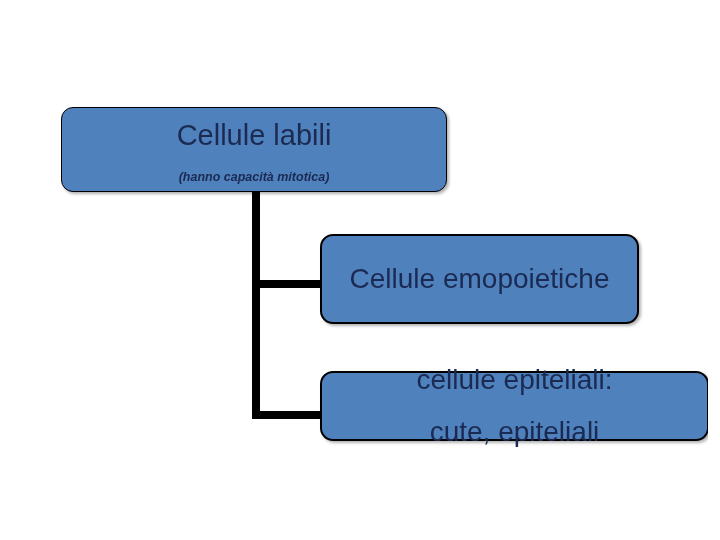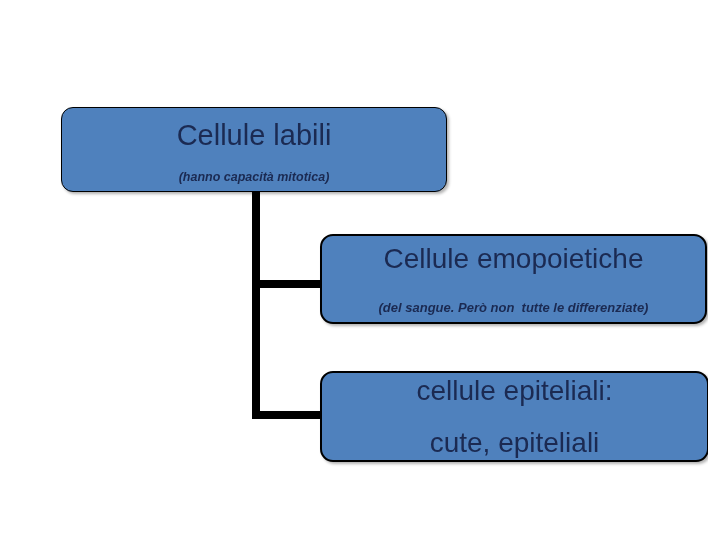--- a/index.html
+++ b/index.html
@@ -37,22 +37,22 @@
     border-radius: 13px;
     box-shadow: 2px 2px 3px rgba(0,0,0,0.30);
     color: var(--node-text, #1b2a52);
     display: flex;
     flex-direction: column;
     align-items: center;
     justify-content: center;
     text-align: center;
   }
   .node-root     { left: 37px;  top: 83px;  width: 386px; height: 85px; border-width: 1.5px; border-radius: 12px; padding-top: 8px; }
-  .node-child1   { left: 296px; top: 210px; width: 387px; height: 90px; padding-top: 4px; text-align: center; }
-  .node-child2   { left: 296px; top: 347px; width: 389px; height: 91px; }
+  .node-child1   { left: 296px; top: 210px; width: 319px; height: 90px; padding-top: 4px; text-align: center; }
+  .node-child2   { left: 296px; top: 347px; width: 389px; height: 70px; }
   .node-title {
     font-size: 28px;
     line-height: 1.15;
     letter-spacing: 0px;
     white-space: pre-wrap;
   }
   .node-root .node-title { font-size: 29px; }
   .node-subtitle {
     font-size: 12.5px;
     font-weight: bold;
@@ -72,21 +72,20 @@
   <div class="connector branch1"></div>
   <div class="connector branch2"></div>
 
   <div class="node node-root">
     <div class="node-title">Cellule labili</div>
     <div class="node-subtitle">(hanno capacità mitotica)</div>
   </div>
 
   <div class="node node-child1">
     <div class="node-title">Cellule emopoietiche</div>
-    <div class="node-subtitle">(del sangue. Però non  tutte le differenziate)</div>
   </div>
 
   <div class="node node-child2">
     <div class="node-title">cellule epiteliali:</div>
     <div class="node-title">cute, epiteliali</div>
   </div>
 
 </div>
 
 </body></html>

